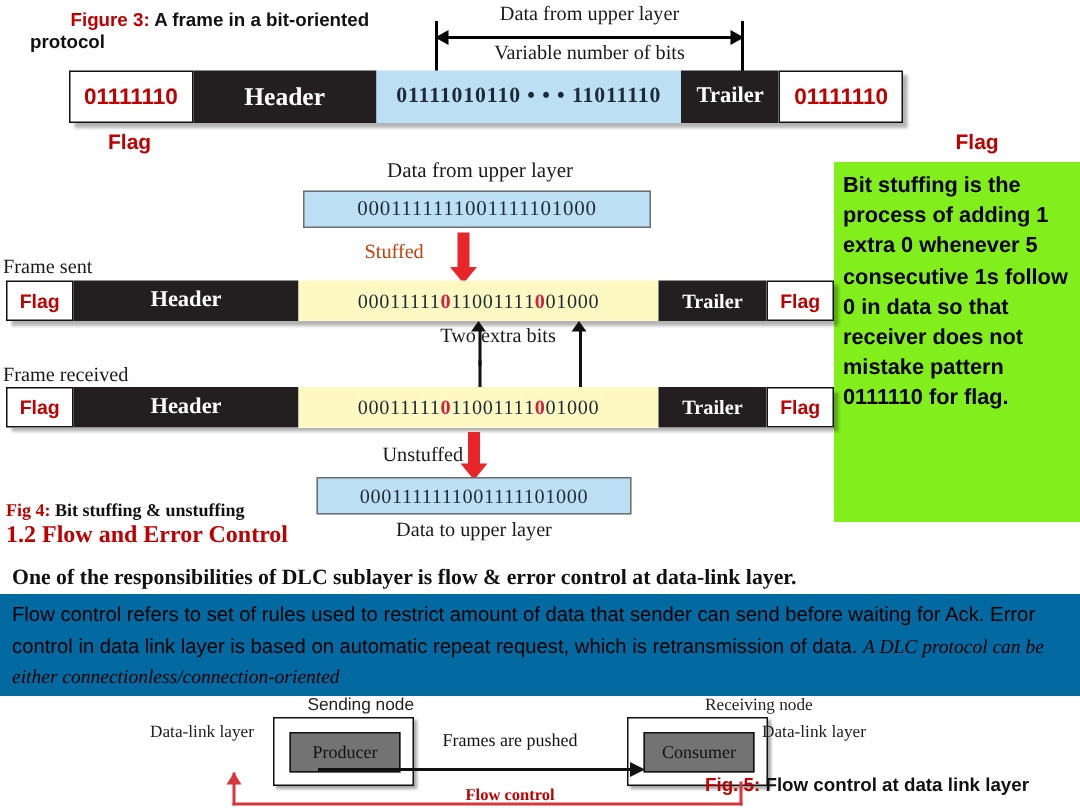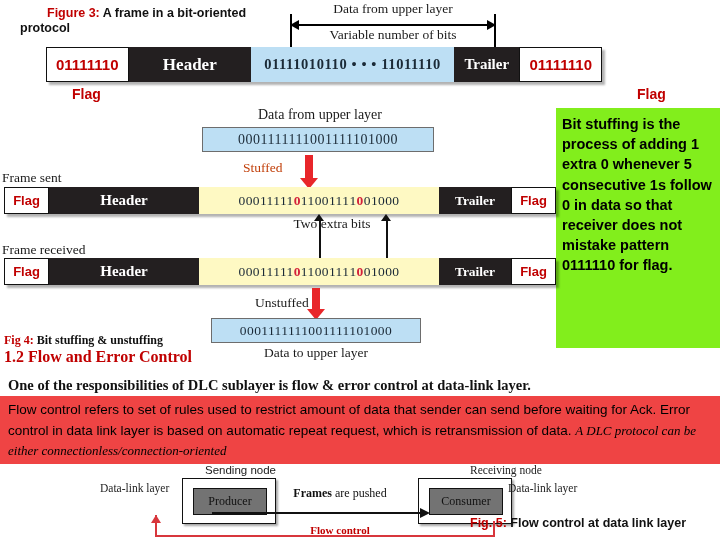--- a/index.html
+++ b/index.html
@@ -102,39 +102,39 @@
   #fig4-cap{left:4px;top:333px;font-size:12px;font-weight:bold;color:#111;font-family:Liberation Serif, serif;}
   #fig4-cap .num{color:#c00000;}
   #sec-head{left:4px;top:348px;font-size:16px;font-weight:bold;color:#c00000;
     font-family:"Liberation Serif",serif;}
 
   
   #resp-line{left:8px;top:377px;width:700px;font-family:"Liberation Serif",serif;
     font-size:14.5px;font-weight:bold;color:#111;}
 
   
-  #green-para{left:0px;top:396px;width:720px;height:68px;background:#ef4444;
+  #green-para{left:0px;top:396px;width:720px;height:68px;background:#0369a1;
     padding:4px 6px 0 8px;box-sizing:border-box;font-size:13.5px;line-height:20.5px;color:#000;}
   #green-para .ital{font-family:"Liberation Serif",serif;font-style:italic;font-size:13px;}
 
   
   #sending-lbl{left:205px;top:464px;font-size:11.5px;font-family:Liberation Sans, sans-serif;color:#222;}
   #receiving-lbl{left:470px;top:464px;font-size:11.5px;font-family:"Liberation Serif",serif;color:#222;}
   .node-outer{position:absolute;top:478px;width:92px;height:44px;background:#fff;
     border:1.4px solid #111;box-shadow:2px 2px 2px rgba(0,0,0,.35);}
   .node-inner{position:absolute;left:10px;top:9px;width:72px;height:25px;background:#737373;
     border:1.6px solid #111;display:flex;align-items:center;justify-content:center;
     font-family:"Liberation Serif",serif;font-size:12px;color:#111;}
   #dl-left{left:100px;top:480px;width:80px;font-size:11.5px;line-height:16px;
     font-family:"Liberation Serif",serif;color:#222;}
   #dl-right{left:508px;top:480px;width:80px;font-size:11.5px;line-height:16px;
     font-family:"Liberation Serif",serif;color:#222;}
   #frames-lbl{left:240px;top:486px;width:200px;text-align:center;font-size:12px;
     font-family:"Liberation Serif",serif;color:#111;}
-  #frames-lbl b{font-weight:bold;margin-top:27px;}
+  #frames-lbl b{font-weight:normal;margin-top:27px;}
   #black-arrow{left:212px;top:508px;width:218px;height:10px;}
   #black-arrow .line{position:absolute;left:0;top:4px;width:210px;height:1.8px;background:#111;}
   #black-arrow .hd{position:absolute;right:0;top:0;width:0;height:0;
     border-top:5px solid transparent;border-bottom:5px solid transparent;border-left:10px solid #111;}
   #red-path{left:155px;top:515px;width:340px;height:22px;}
   #red-path .h{position:absolute;left:0;bottom:0;width:340px;height:1.6px;background:#d8363c;}
   #red-path .vl{position:absolute;left:0;bottom:0;width:1.6px;height:22px;background:#d8363c;}
   #red-path .vr{position:absolute;right:0;bottom:0;width:1.6px;height:16px;background:#d8363c;}
   #red-path .hd{position:absolute;left:-4px;top:0;width:0;height:0;
     border-left:5px solid transparent;border-right:5px solid transparent;border-bottom:8px solid #d8363c;}

